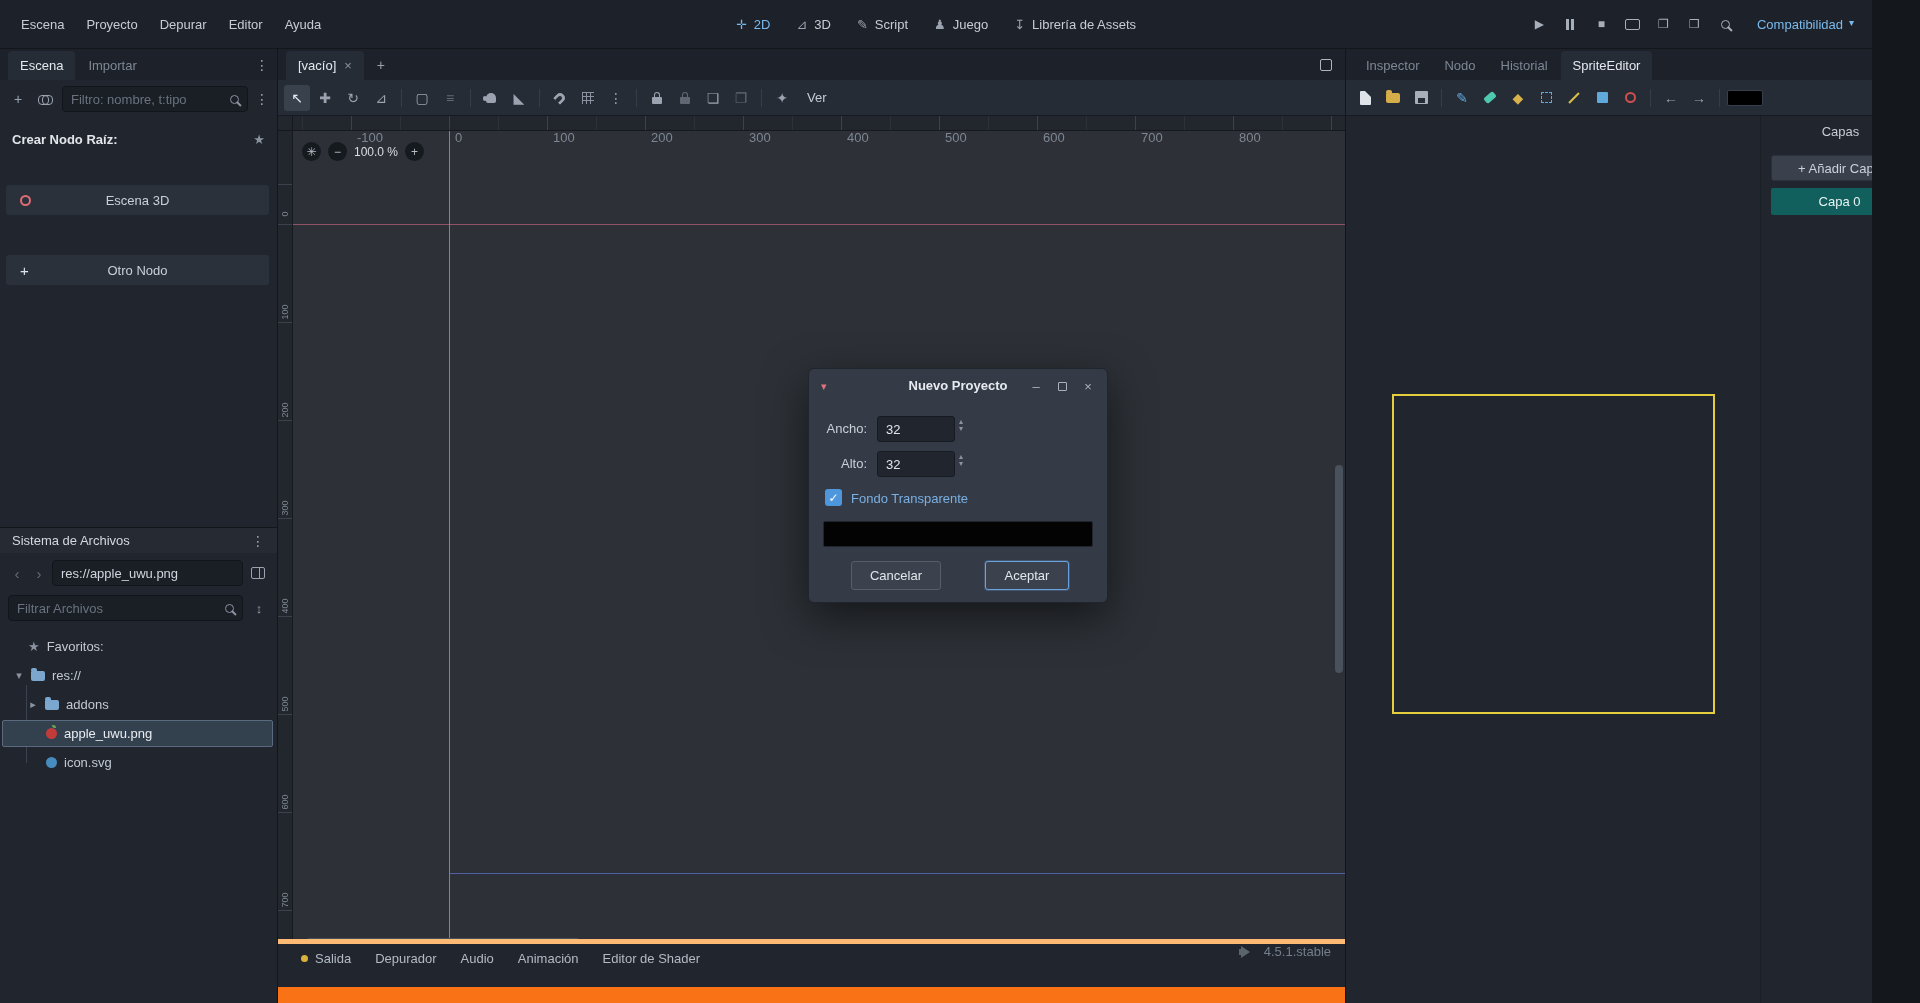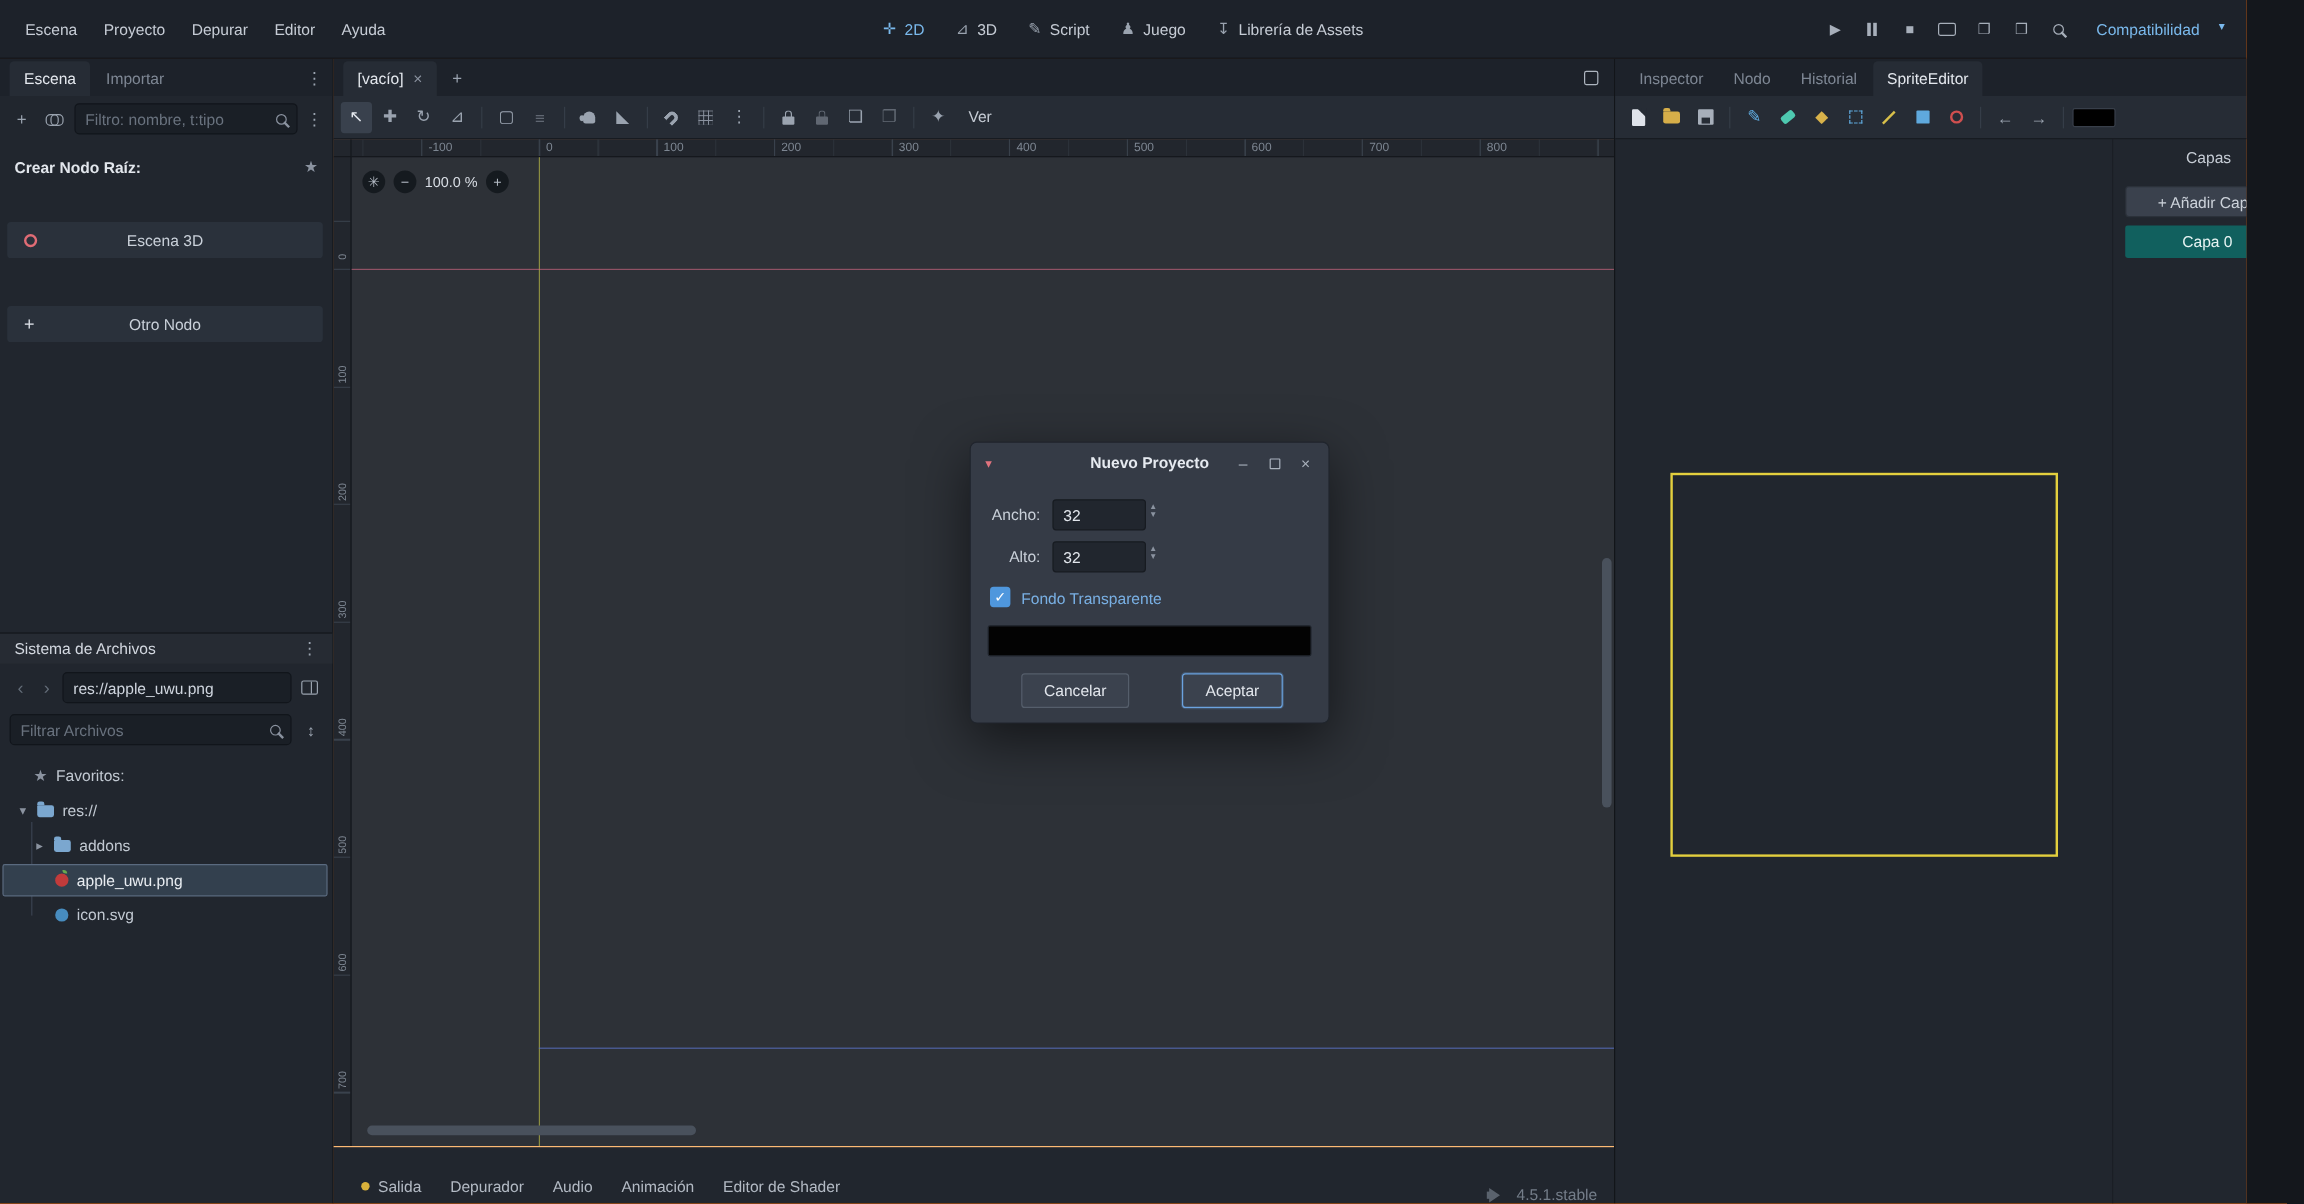--- a/index.html
+++ b/index.html
@@ -10,21 +10,21 @@
 
 #menubar{position:absolute;left:0;top:0;width:100%;height:49px;background:#1d222a;border-bottom:1px solid #121519;z-index:5}
 .menus{position:absolute;left:10px;top:0;height:48px;display:flex;align-items:center}
 .menu-item{padding:6px 11px;color:#c6ccd5;border-radius:4px}
 #workspaces{position:absolute;left:50%;top:0;height:48px;transform:translateX(-50%);display:flex;align-items:center;gap:4px}
 .ws{display:flex;align-items:center;gap:7px;padding:6px 11px;border-radius:4px;color:#c6ccd5;white-space:nowrap}
 .ws .ic{font-size:13px;color:#9aa3af}
 .ws.active,.ws.active .ic{color:#7ab9ec}
 #run-controls{position:absolute;right:10px;top:0;height:48px;display:flex;align-items:center;gap:4px}
 .rbtn{min-width:27px;height:27px;display:flex;align-items:center;justify-content:center;color:#a7afba;border-radius:4px;font-size:12px}
-#renderer{display:flex;align-items:flex-start;gap:16px;color:#7ab9ec;padding:4px 8px;margin-left:6px}
+#renderer{display:flex;align-items:flex-start;gap:6px;color:#7ab9ec;padding:4px 8px;margin-left:6px}
 #renderer .chev{font-size:10px}
 .pause-ic{display:flex;gap:2px}
 .pause-ic i{display:block;width:3px;height:11px;background:currentColor}
 .monitor{width:15px;height:11px;border:1.5px solid currentColor;border-radius:2px}
 .mag{position:relative;width:9px;height:9px;border:1.5px solid currentColor;border-radius:50%}
 .mag::after{content:"";position:absolute;right:-4px;bottom:-2px;width:6px;height:1.5px;background:currentColor;transform:rotate(45deg)}
 
 
 .dock-tabs{position:absolute;left:0;top:0;width:100%;height:31px;background:#1d222a;display:flex;align-items:flex-end;padding-left:8px;gap:1px}
 .tab{height:29px;display:flex;align-items:center;gap:8px;padding:0 12px;color:#7e8794;border-radius:4px 4px 0 0;white-space:nowrap}
@@ -79,31 +79,31 @@
 #scene-tabs{position:absolute;left:0;top:0;width:100%;height:31px;background:#1d222a;display:flex;align-items:flex-end;padding-left:8px;gap:4px}
 .newtab{width:26px;height:26px;margin-bottom:2px;display:flex;align-items:center;justify-content:center;color:#9aa3af;font-size:14px}
 .fs-toggle{position:absolute;right:8px;top:5px;width:22px;height:22px;display:flex;align-items:center;justify-content:center}
 .fs-ic{width:12px;height:12px;border:1.5px solid #aeb6c0;border-radius:2px}
 #canvas-toolbar{top:31px}
 .ver-btn{padding:4px 10px;color:#c6ccd5;border-radius:3px}
 #viewport{position:absolute;left:0;top:67px;width:1067px;height:839px;background:#2d3137;overflow:hidden}
 #ruler-top{position:absolute;left:15px;top:0;right:0;height:15px;background:#22262d;border-bottom:1px solid #15181d;background-image:repeating-linear-gradient(90deg,#3a424d 0 1px,transparent 1px 98px),repeating-linear-gradient(90deg,#2c323a 0 1px,transparent 1px 49px);background-position:58px 0,9px 0}
 #ruler-left{position:absolute;left:0;top:15px;width:15px;bottom:0;background:#22262d;border-right:1px solid #15181d;background-image:repeating-linear-gradient(180deg,#3a424d 0 1px,transparent 1px 98px);background-position:0 93px}
 #ruler-corner{position:absolute;left:0;top:0;width:15px;height:15px;background:#22262d;border-right:1px solid #15181d;border-bottom:1px solid #15181d}
-.rlbl{position:absolute;top:2px;font-size:10px;color:#7d8692}
+.rlbl{position:absolute;top:14px;font-size:13px;color:#7d8692}
 .rlbl-v{position:absolute;left:-5px;width:24px;text-align:center;font-size:9px;color:#7d8692;transform:rotate(-90deg)}
 .axis-v{position:absolute;top:15px;bottom:0;width:1px;background:rgba(190,190,70,.65)}
 .axis-h{position:absolute;left:15px;right:0;height:1px;background:rgba(225,110,140,.55)}
 .vp-edge{position:absolute;height:1px;background:rgba(95,120,210,.7)}
 #zoom{position:absolute;left:24px;top:26px;display:flex;align-items:center;gap:7px}
 .zbtn{width:19px;height:19px;border-radius:50%;background:rgba(18,22,27,.85);color:#b5bcc6;display:flex;align-items:center;justify-content:center;font-size:12px}
 .zlabel{color:#d9dee5;font-size:12px}
 .hscroll{position:absolute;left:28px;top:822px;width:274px;height:8px;border-radius:4px;background:#49515c}
 .vscroll{position:absolute;left:1057px;top:349px;width:8px;height:208px;border-radius:4px;background:#49515c}
-#bottom-bar{position:absolute;left:0;bottom:0;width:100%;height:48px;background:#21262e;border-top:1px solid #fdba74;display:flex;align-items:flex-end;padding-left:12px;gap:2px}
+#bottom-bar{position:absolute;left:0;bottom:16px;width:100%;height:48px;background:#21262e;border-top:5px solid #fdba74;display:flex;align-items:flex-start;padding-left:12px;gap:2px}
 .bb-item{display:flex;align-items:center;gap:7px;padding:7px 11px;color:#b3bac4;border-radius:4px}
 .dot{width:7px;height:7px;border-radius:50%;background:#d9b13b}
 #bb-right{position:absolute;right:14px;display:flex;align-items:center;gap:10px;color:#747d89}
 .speaker{position:relative;width:15px;height:12px;opacity:.7}
 .speaker::before{content:"";position:absolute;left:0;top:3px;width:4px;height:6px;background:#747d89}
 .speaker::after{content:"";position:absolute;left:2px;top:0;border-top:6px solid transparent;border-bottom:6px solid transparent;border-left:9px solid #747d89}
 
 
 .hand-ic{width:10px;height:10px;background:#9aa3af;border-radius:5px 5px 2px 2px;position:relative}
 .hand-ic::before{content:"";position:absolute;left:-3px;top:3px;width:4px;height:5px;background:#9aa3af;border-radius:2px}

